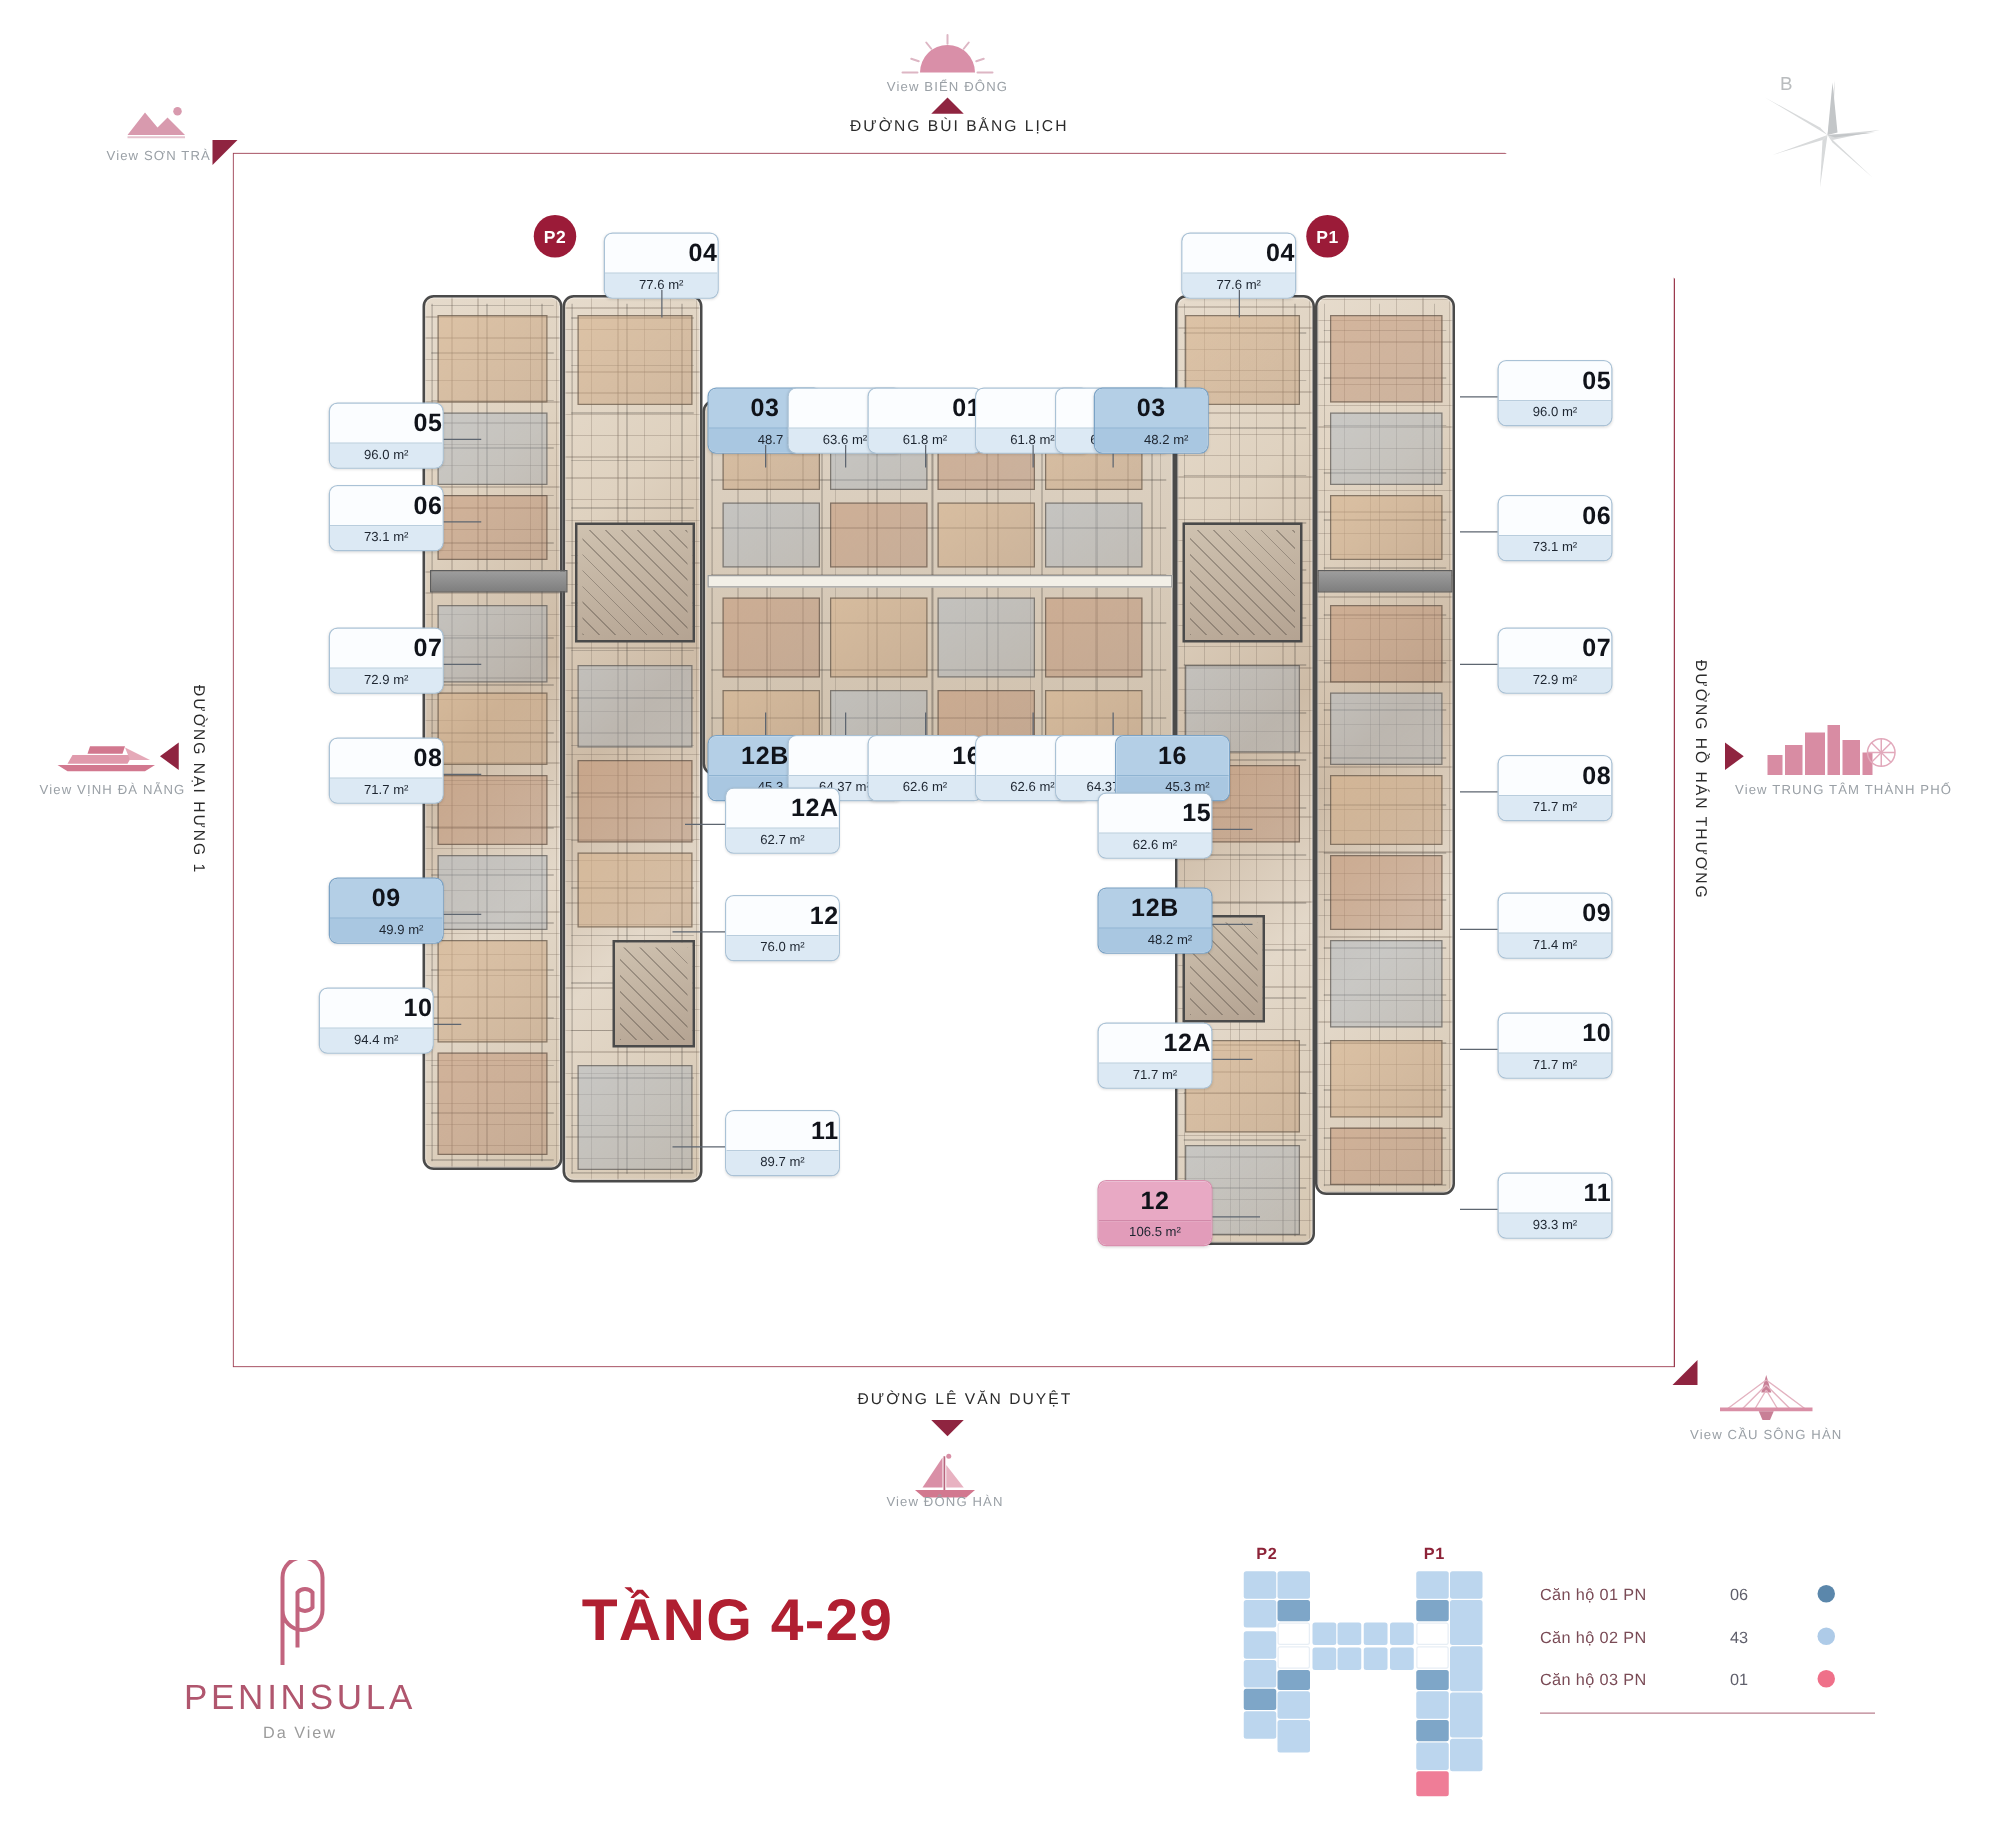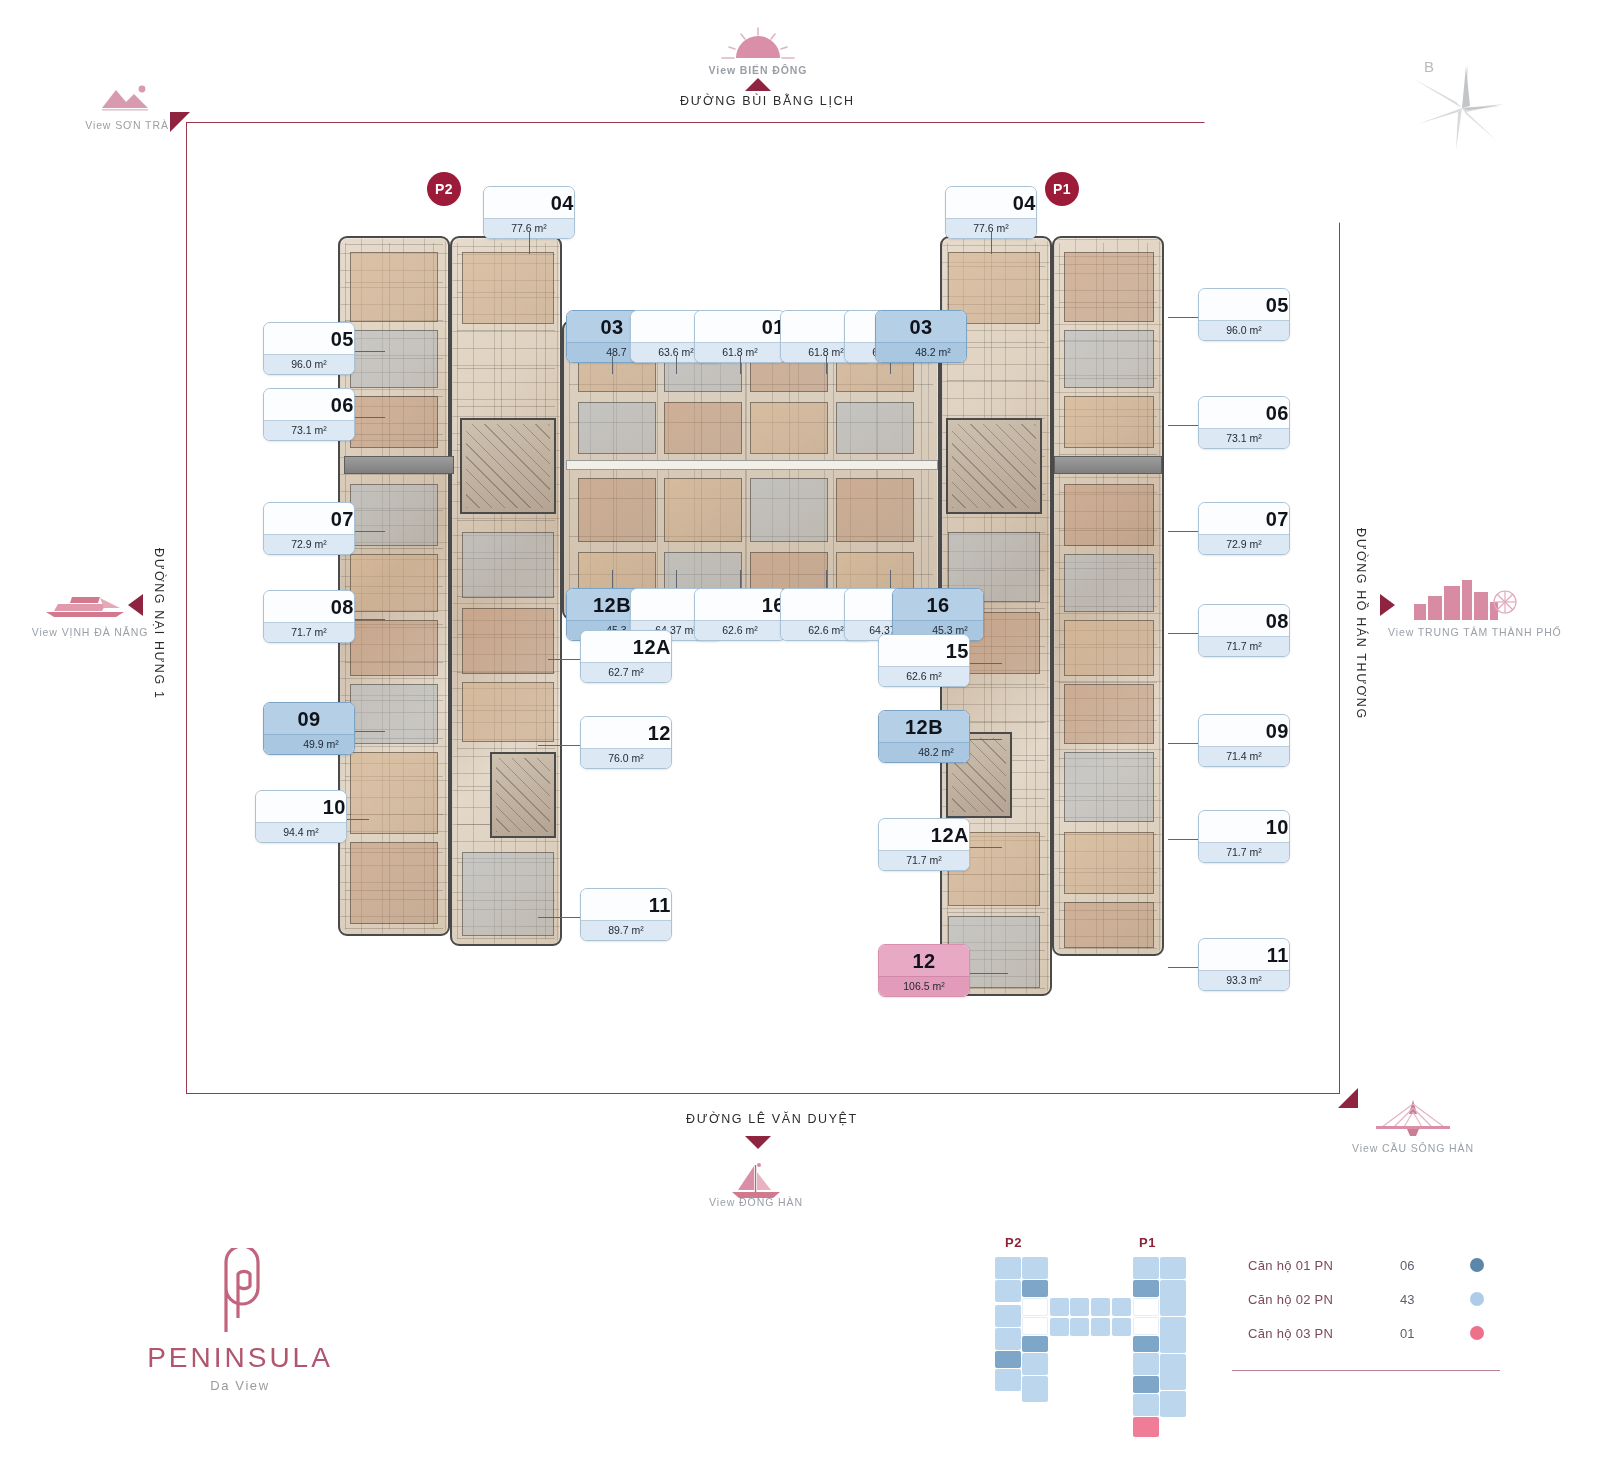--- a/index.html
+++ b/index.html
@@ -146,21 +146,21 @@
   
   .keyplan { position:absolute; left:995px; top:1235px; width:200px; height:190px; }
   .kp-cell { position:absolute; background:#bcd6ee; border-radius:2px; }
   .kp-cell.dark { background:#7ea6c8; }
   .kp-cell.pink { background:#ef7d97; }
   .kp-cell.empty{ background:#ffffff; border:1px solid #e7eef5; }
   .kp-tag { position:absolute; font-size:13px; font-weight:700; color:#8d2338; letter-spacing:.5px; }
 
   
   .legend { position:absolute; left:1232px; top:1258px; width:268px; }
-  .legend-row { display:flex; height:34px;margin-left:16px; }
+  .legend-row { display:flex; align-items:center; height:34px; }
   .legend-row .lbl { flex:0 0 152px; font-size:13px; color:#7a4b56; letter-spacing:.3px; }
   .legend-row .cnt { flex:0 0 70px; font-size:13px; color:#5f5f6b; }
   .legend-row .dot { width:14px; height:14px; border-radius:50%; }
   .legend-sep { height:1px; background:#b9808f; margin:10px 0 0; }
   .legend-total { display:flex; align-items:center; height:40px; }
   .legend-total .lbl { flex:0 0 152px; font-size:14px; font-weight:700; color:#7a2338; letter-spacing:.5px; }
   .legend-total .cnt { font-size:14px; font-weight:700; color:#7a2338; letter-spacing:.5px; }
 
   .compass { position:absolute; left:1400px; top:46px; width:110px; height:110px; }
 </style>
@@ -176,21 +176,21 @@
         <line x1="40" y1="2" x2="40" y2="9"></line>
         <line x1="23" y1="8" x2="27" y2="13"></line>
         <line x1="57" y1="8" x2="53" y2="13"></line>
         <line x1="11" y1="21" x2="17" y2="23"></line>
         <line x1="69" y1="21" x2="63" y2="23"></line>
         <line x1="4" y1="32" x2="16" y2="32"></line>
         <line x1="64" y1="32" x2="76" y2="32"></line>
       </g>
     </svg>
   </div>
-  <div class="view-label" style="left:678px;top:64px;width:160px;font-weight:bold;">View BIỂN ĐÔNG</div>
+  <div class="view-label" style="left:678px;top:64px;width:160px;">View BIỂN ĐÔNG</div>
   <div class="tri up" style="left:745px;top:78px;"></div>
   <div class="road-label" style="left:680px;top:94px;">ĐƯỜNG BÙI BẰNG LỊCH</div>
 
   <div style="position:absolute;left:96px;top:82px;width:62px;height:32px;">
     <svg viewBox="0 0 62 32" width="62" height="32">
       <path d="M6 26 L20 8 L30 20 L38 12 L52 26 Z" fill="#d89aae"></path>
       <circle cx="46" cy="7" r="3.4" fill="#d89aae"></circle>
       <rect x="6" y="27" width="46" height="1.6" fill="#e5c3ce"></rect>
     </svg>
   </div>
@@ -631,20 +631,21 @@
           <path d="M26 84 L26 14 A16 16 0 0 1 58 14 L58 40 A16 16 0 0 1 26 40"></path>
           <path d="M38 70 L38 26 A8 8 0 0 1 50 26 L50 38 A8 8 0 0 1 38 38"></path>
         </g>
       </svg>
     </div>
     <div class="name">PENINSULA</div>
     <div class="sub">Da View</div>
   </div>
 
   <div class="title-block">
+    <div class="t2">TẦNG 4-29</div>
   </div>
 
   <div class="keyplan">
     <span class="kp-tag" style="left:10px;top:0px;">P2</span>
     <span class="kp-tag" style="left:144px;top:0px;">P1</span>
 
     <div class="kp-cell" style="left:0px;top:22px;width:26px;height:22px;"></div>
     <div class="kp-cell" style="left:0px;top:45px;width:26px;height:22px;"></div>
     <div class="kp-cell" style="left:0px;top:70px;width:26px;height:22px;"></div>
     <div class="kp-cell" style="left:0px;top:93px;width:26px;height:22px;"></div>

